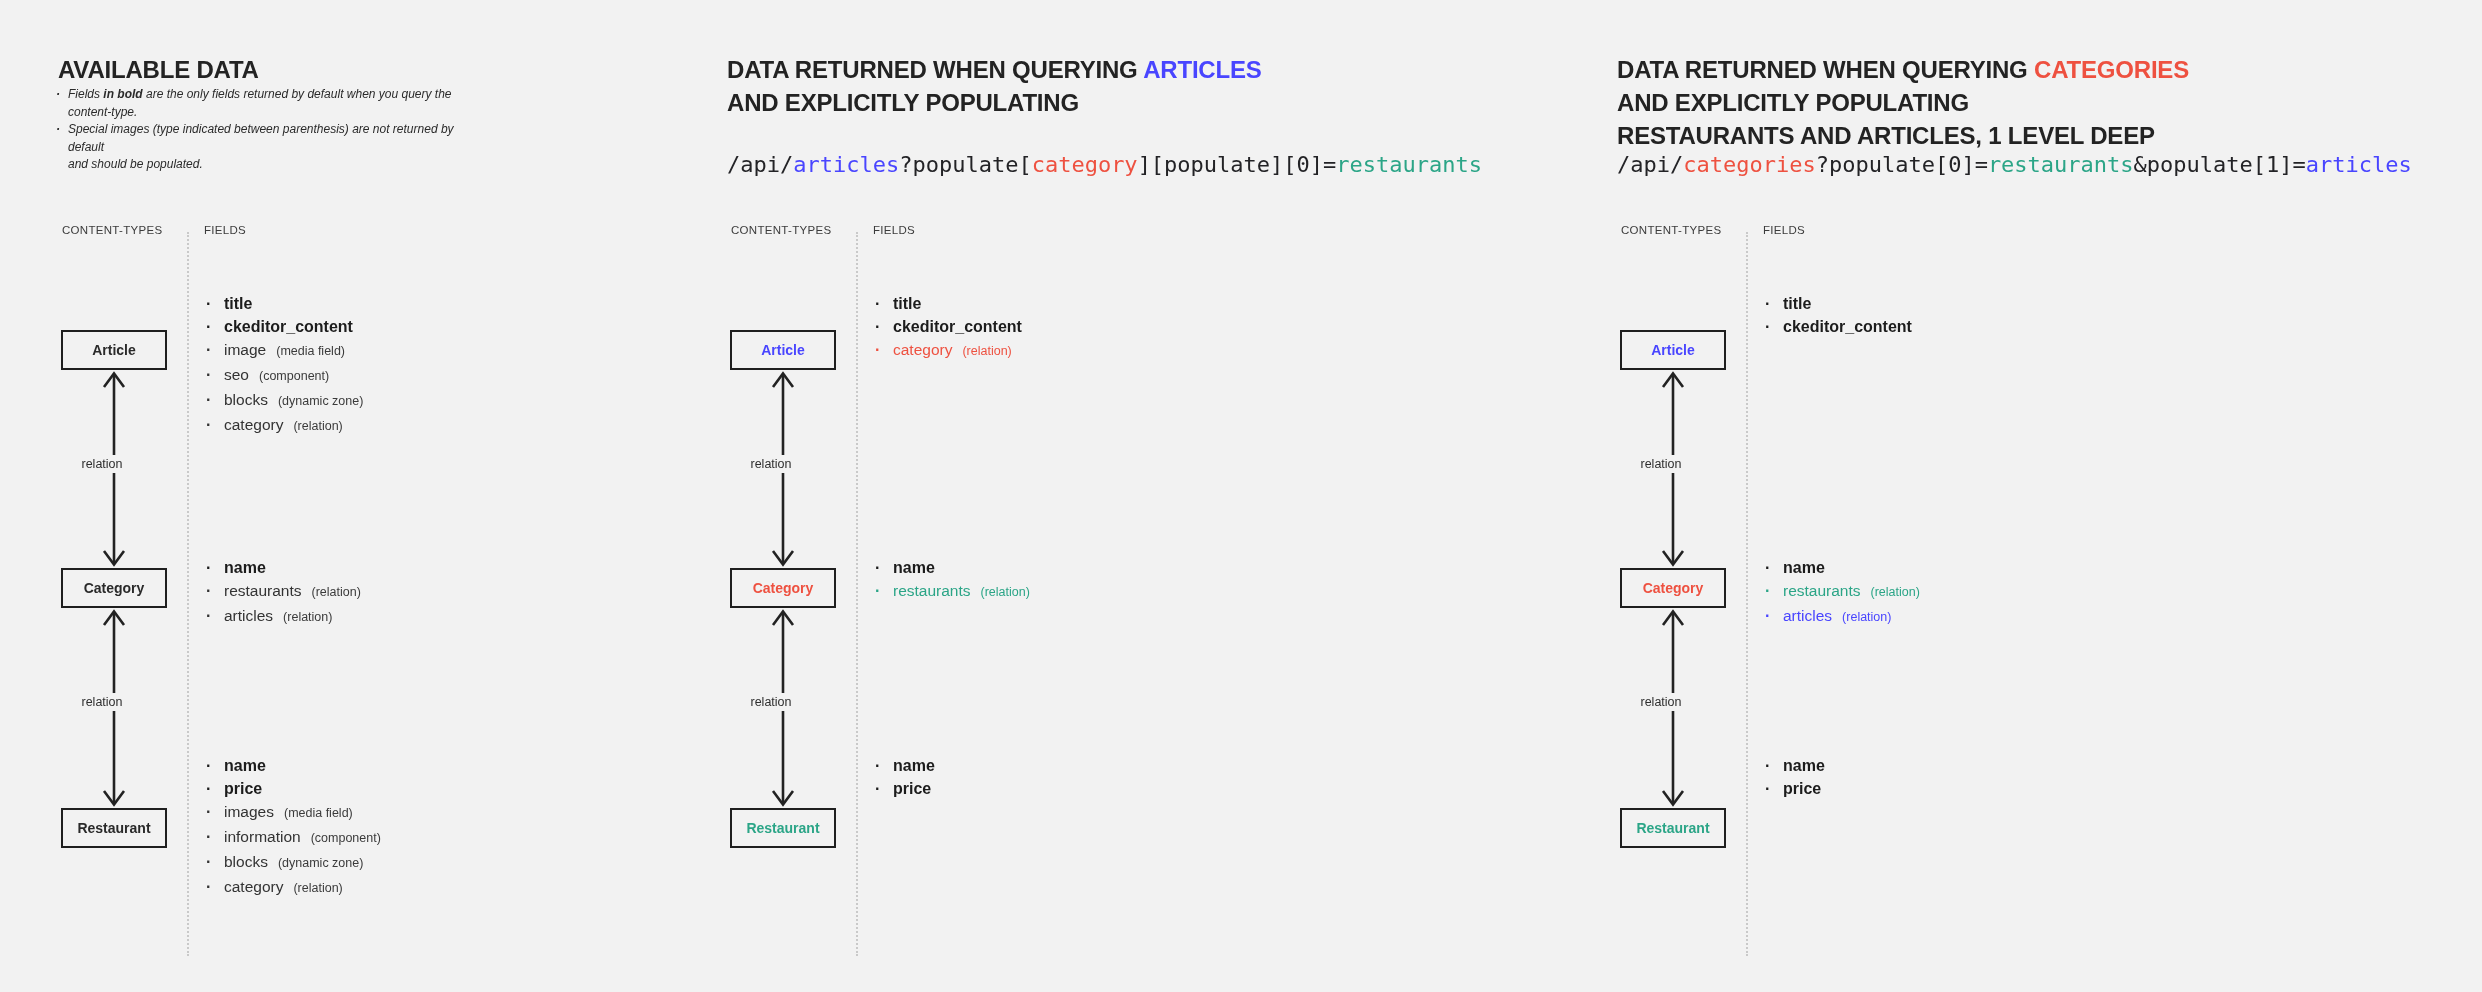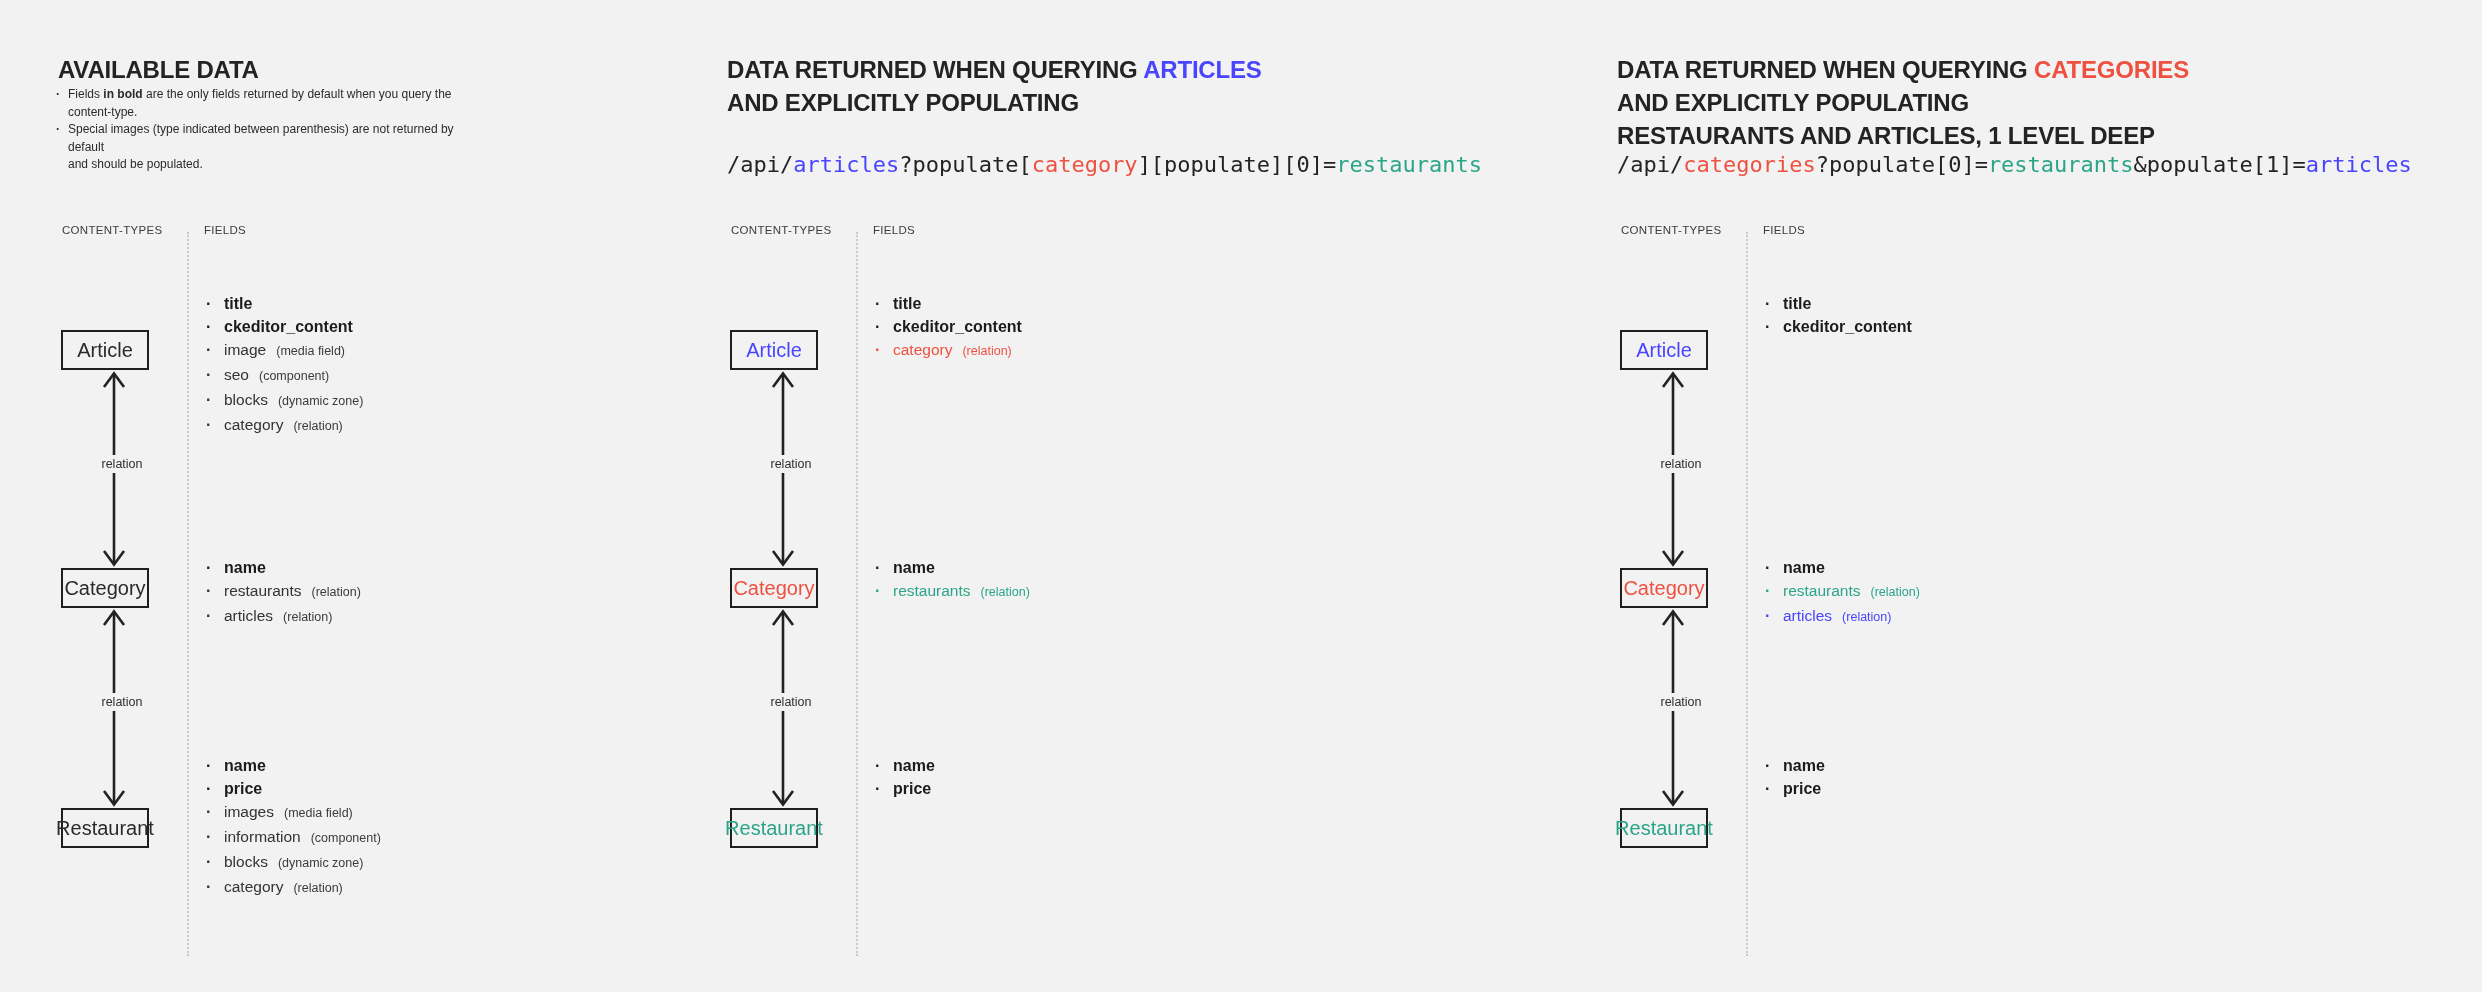--- a/index.html
+++ b/index.html
@@ -13,48 +13,48 @@
   .p1{left:58px;} .p2{left:727px;} .p3{left:1617px;}
 
   .panel-title{
     position:absolute; top:37px; left:0;
     font-size:24px; font-weight:bold; line-height:33px;
     letter-spacing:-0.2px; color:#232323; white-space:nowrap;
   }
   .c-blue{color:#4945ff;} .c-red{color:#ee5140;} .c-teal{color:#2ba587;}
 
   .notes{position:absolute; top:86px; left:-4px; margin:0; padding:0; list-style:none;
-    font-size:12px; line-height:17.5px; color:#2b2b2b; width:420px;}
+    font-size:12px; line-height:17.5px; color:#2b2b2b; width:420px;font-style:italic;}
   .note{position:relative; padding-left:14px; white-space:pre-line;}
   .note::before{content:"·"; position:absolute; left:2px; top:0; font-weight:bold; color:#2b2b2b;}
 
   .query{
     position:absolute; top:152px; left:0;
     font-family:"DejaVu Sans Mono", monospace;
     font-size:22px; white-space:nowrap; color:#232326;
   }
 
   .col-label{position:absolute; top:224px; font-size:11.5px; letter-spacing:0.3px; color:#3c3c3c;}
   .cl-ct{left:4px;} .cl-f{left:146px;}
 
   .divider{position:absolute; left:129px; top:232px; height:724px; width:0;
     border-left:2px dotted #c9c9c9;}
 
   .ct-box{
-    position:absolute; left:3px; width:88px; height:40px;
+    position:absolute; left:3px; width:106px; height:40px;
     border:2.5px solid #1f1f1f; box-sizing:border-box;
     display:flex; align-items:center; justify-content:center;
-    font-size:20px; background:transparent; color:#2a2a2a; white-space:nowrap;
+    font-size:14px; background:transparent; color:#2a2a2a; white-space:nowrap;font-weight:bold;
   }
   .b1{top:330px;} .b2{top:568px;} .b3{top:808px;}
 
   .arrow{position:absolute; left:41px;}
   .a1{top:371px;} .a2{top:609px;}
   .rel-label{
-    position:absolute; left:64px; transform:translateX(-50%);
+    position:absolute; left:44px; transform:translateX(-50%);
     background:#f2f2f2; padding:2px 6px;
     font-size:12.5px; color:#2e2e2e;
   }
   .rl1{top:455px;} .rl2{top:693px;}
 
   .fields{position:absolute; left:148px; margin:0; padding:0; list-style:none;}
   .fl1{top:292px;} .fl2{top:556px;} .fl3{top:754px;}
   .fi{line-height:23px; white-space:nowrap; color:#333;}
   .fi::before{content:"·"; display:inline-block; width:18px; font-weight:bold;}
   .fn{font-family:Liberation Sans, sans-serif; font-size:15.5px;}

